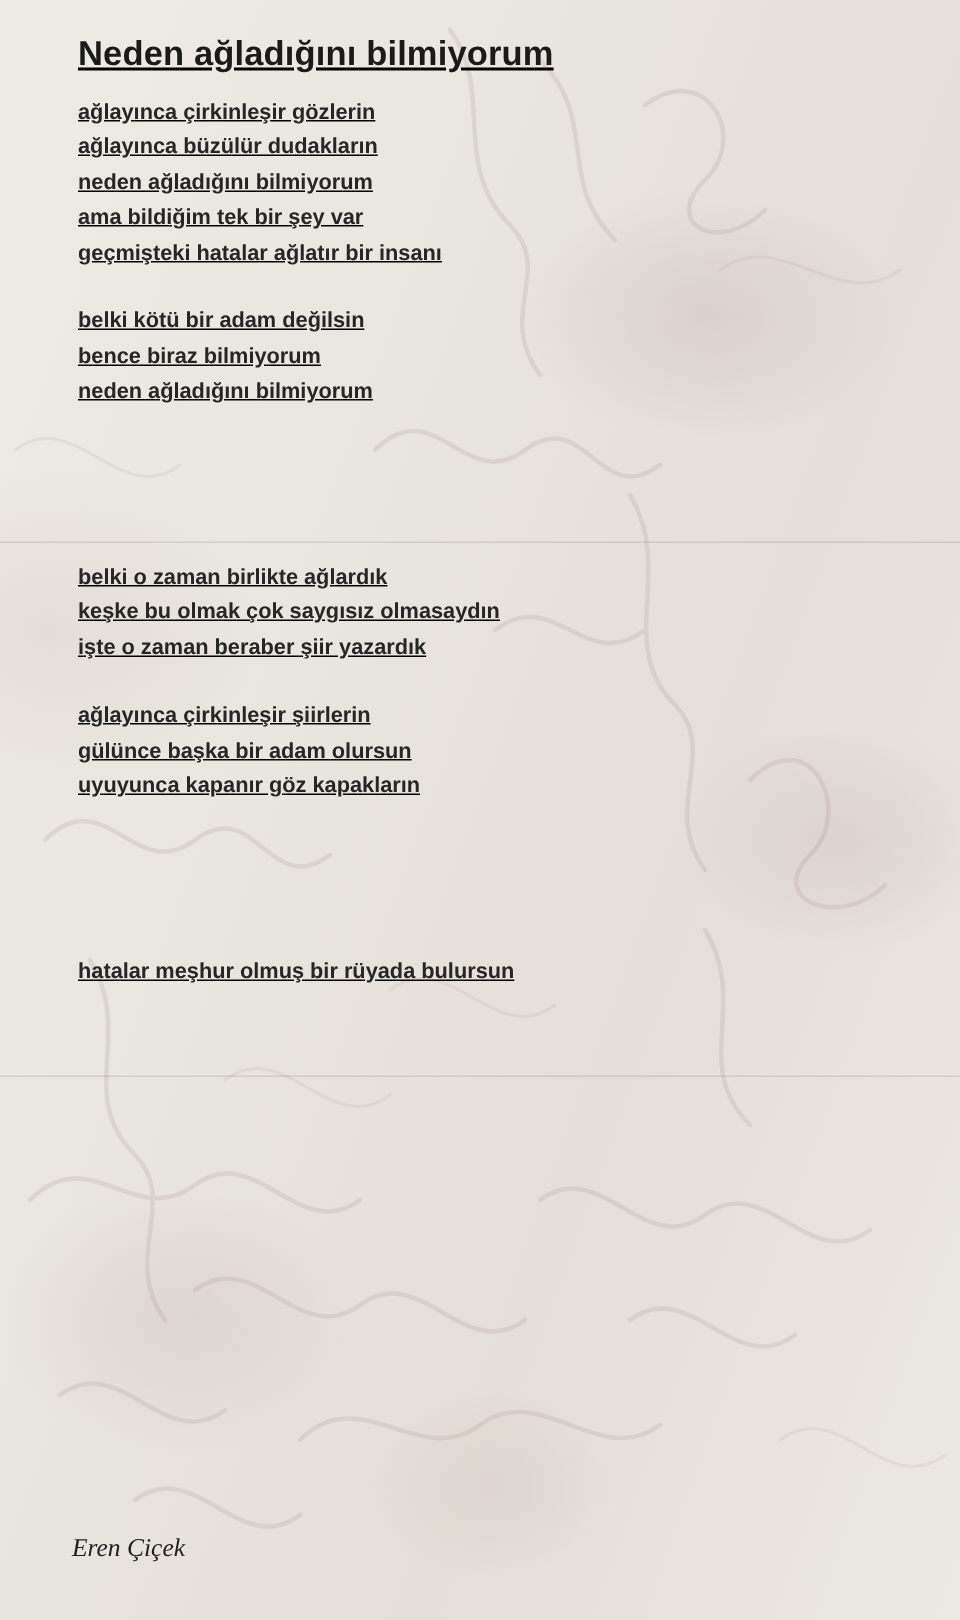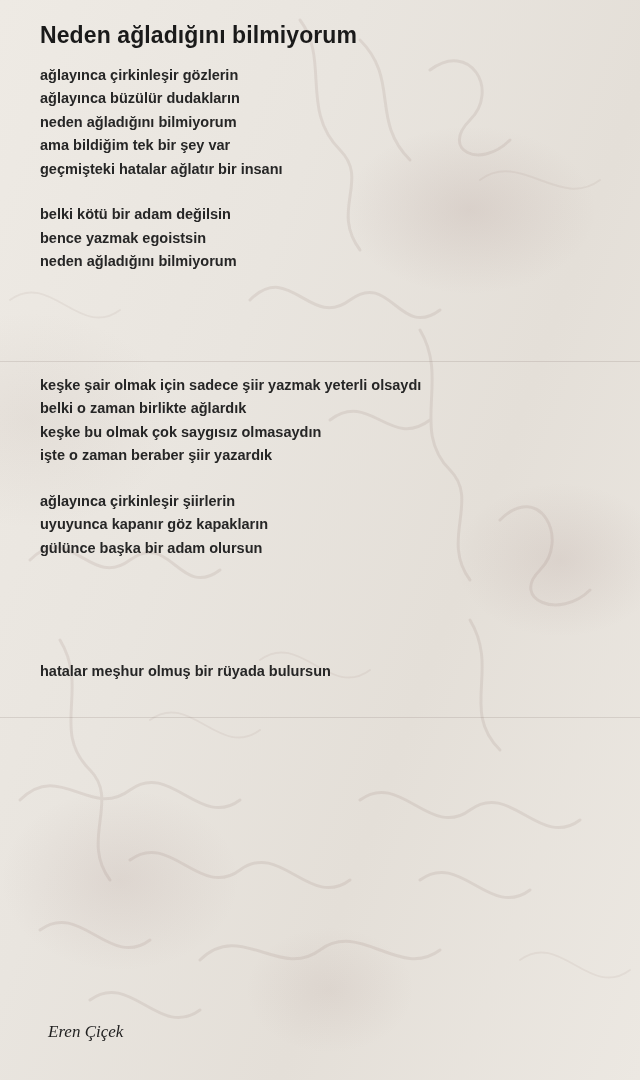--- a/index.html
+++ b/index.html
@@ -46,21 +46,22 @@
     height: 1px;
     background: rgba(120,105,100,0.18);
     z-index: 2;
   }
   .rule.r1 { top: 361px; }
   .rule.r2 { top: 717px; }
 
   .content {
     position: relative;
     z-index: 3;
-    padding: 16px 40px 0 40px;
+    padding: 16px 40px 0 52px;
+    text-decoration: underline;
   }
 
   .poem-title {
     font-size: 23px;
     font-weight: bold;
     color: #1a1a1a;
     letter-spacing: 0.1px;
     margin: 6px 0 14px 0;
     line-height: 1.2;
   }
@@ -131,40 +132,39 @@
   <div class="stanza">
     <div class="line">ağlayınca çirkinleşir gözlerin</div>
     <div class="line">ağlayınca büzülür dudakların</div>
     <div class="line">neden ağladığını bilmiyorum</div>
     <div class="line">ama bildiğim tek bir şey var</div>
     <div class="line">geçmişteki hatalar ağlatır bir insanı</div>
   </div>
 
   <div class="stanza">
     <div class="line">belki kötü bir adam değilsin</div>
-    <div class="line">bence yazmak egoistsin</div>
+    <div class="line">bence biraz bilmiyorum</div>
     <div class="line">neden ağladığını bilmiyorum</div>
   </div>
 
   <div class="spacer-big"></div>
   <div class="spacer-big"></div>
   <div style="height:22px"></div>
 
 
   <div class="stanza">
-    <div class="line">keşke şair olmak için sadece şiir yazmak yeterli olsaydı</div>
     <div class="line">belki o zaman birlikte ağlardık</div>
     <div class="line">keşke bu olmak çok saygısız olmasaydın</div>
     <div class="line">işte o zaman beraber şiir yazardık</div>
   </div>
 
   <div class="stanza">
     <div class="line">ağlayınca çirkinleşir şiirlerin</div>
+    <div class="line">gülünce başka bir adam olursun</div>
     <div class="line">uyuyunca kapanır göz kapakların</div>
-    <div class="line">gülünce başka bir adam olursun</div>
   </div>
 
   <div class="spacer-big"></div>
   <div class="spacer-big"></div>
   <div style="height:22px"></div>
 
   <div class="stanza">
     <div class="line">hatalar meşhur olmuş bir rüyada bulursun</div>
   </div>
 </div>

